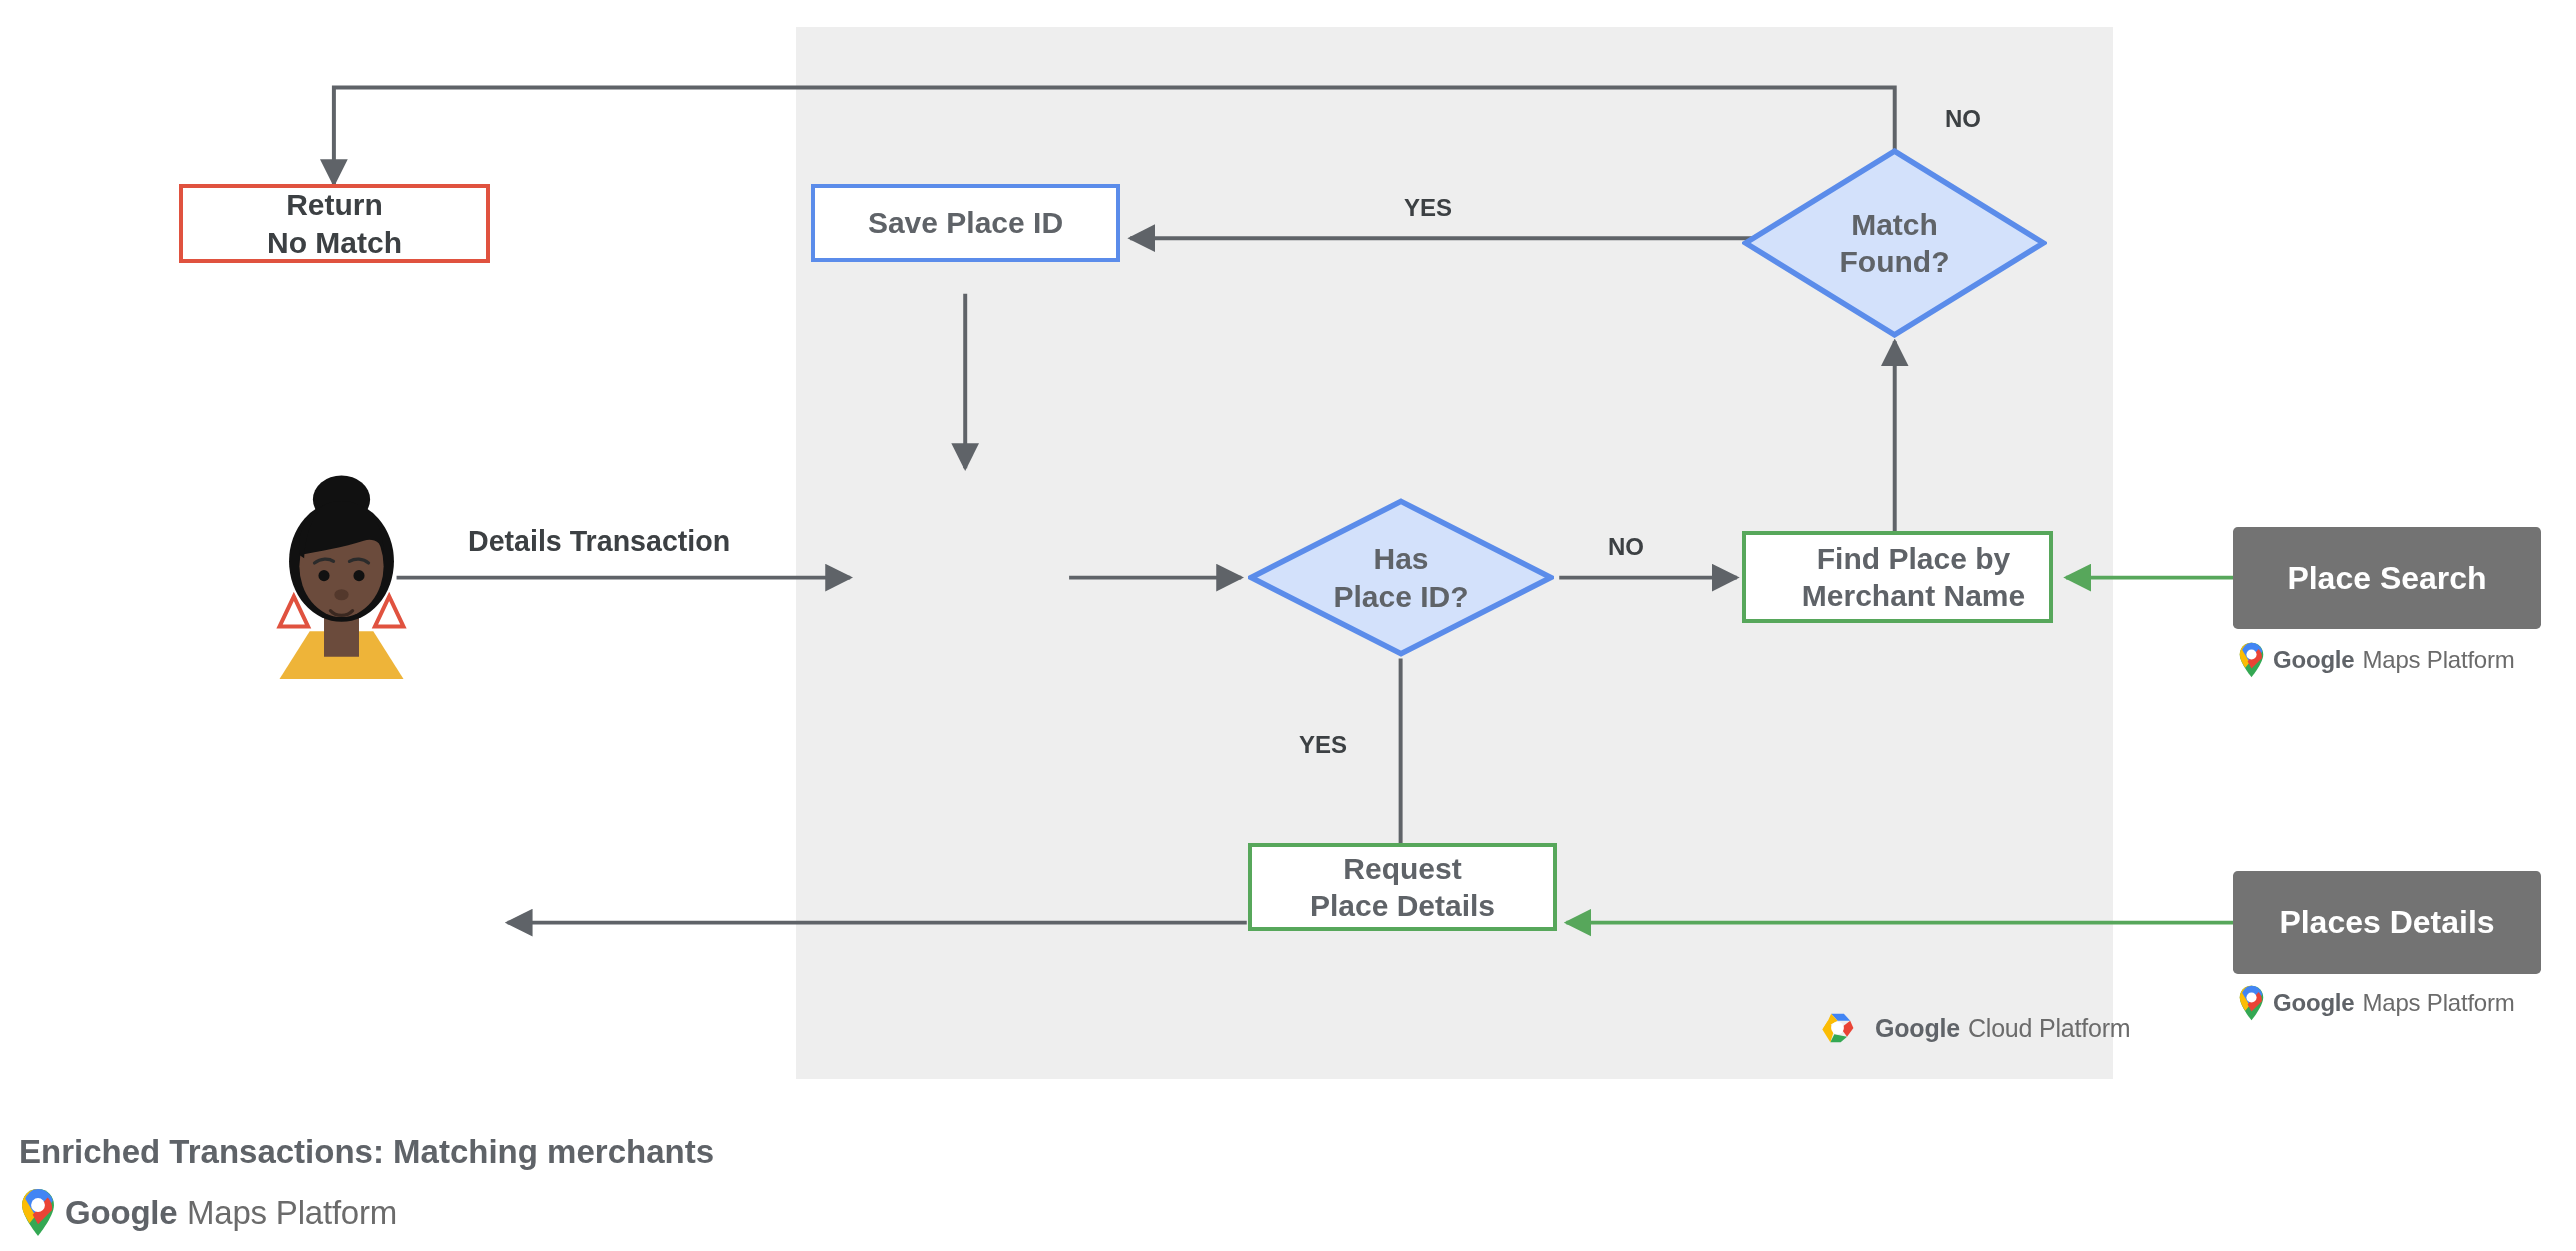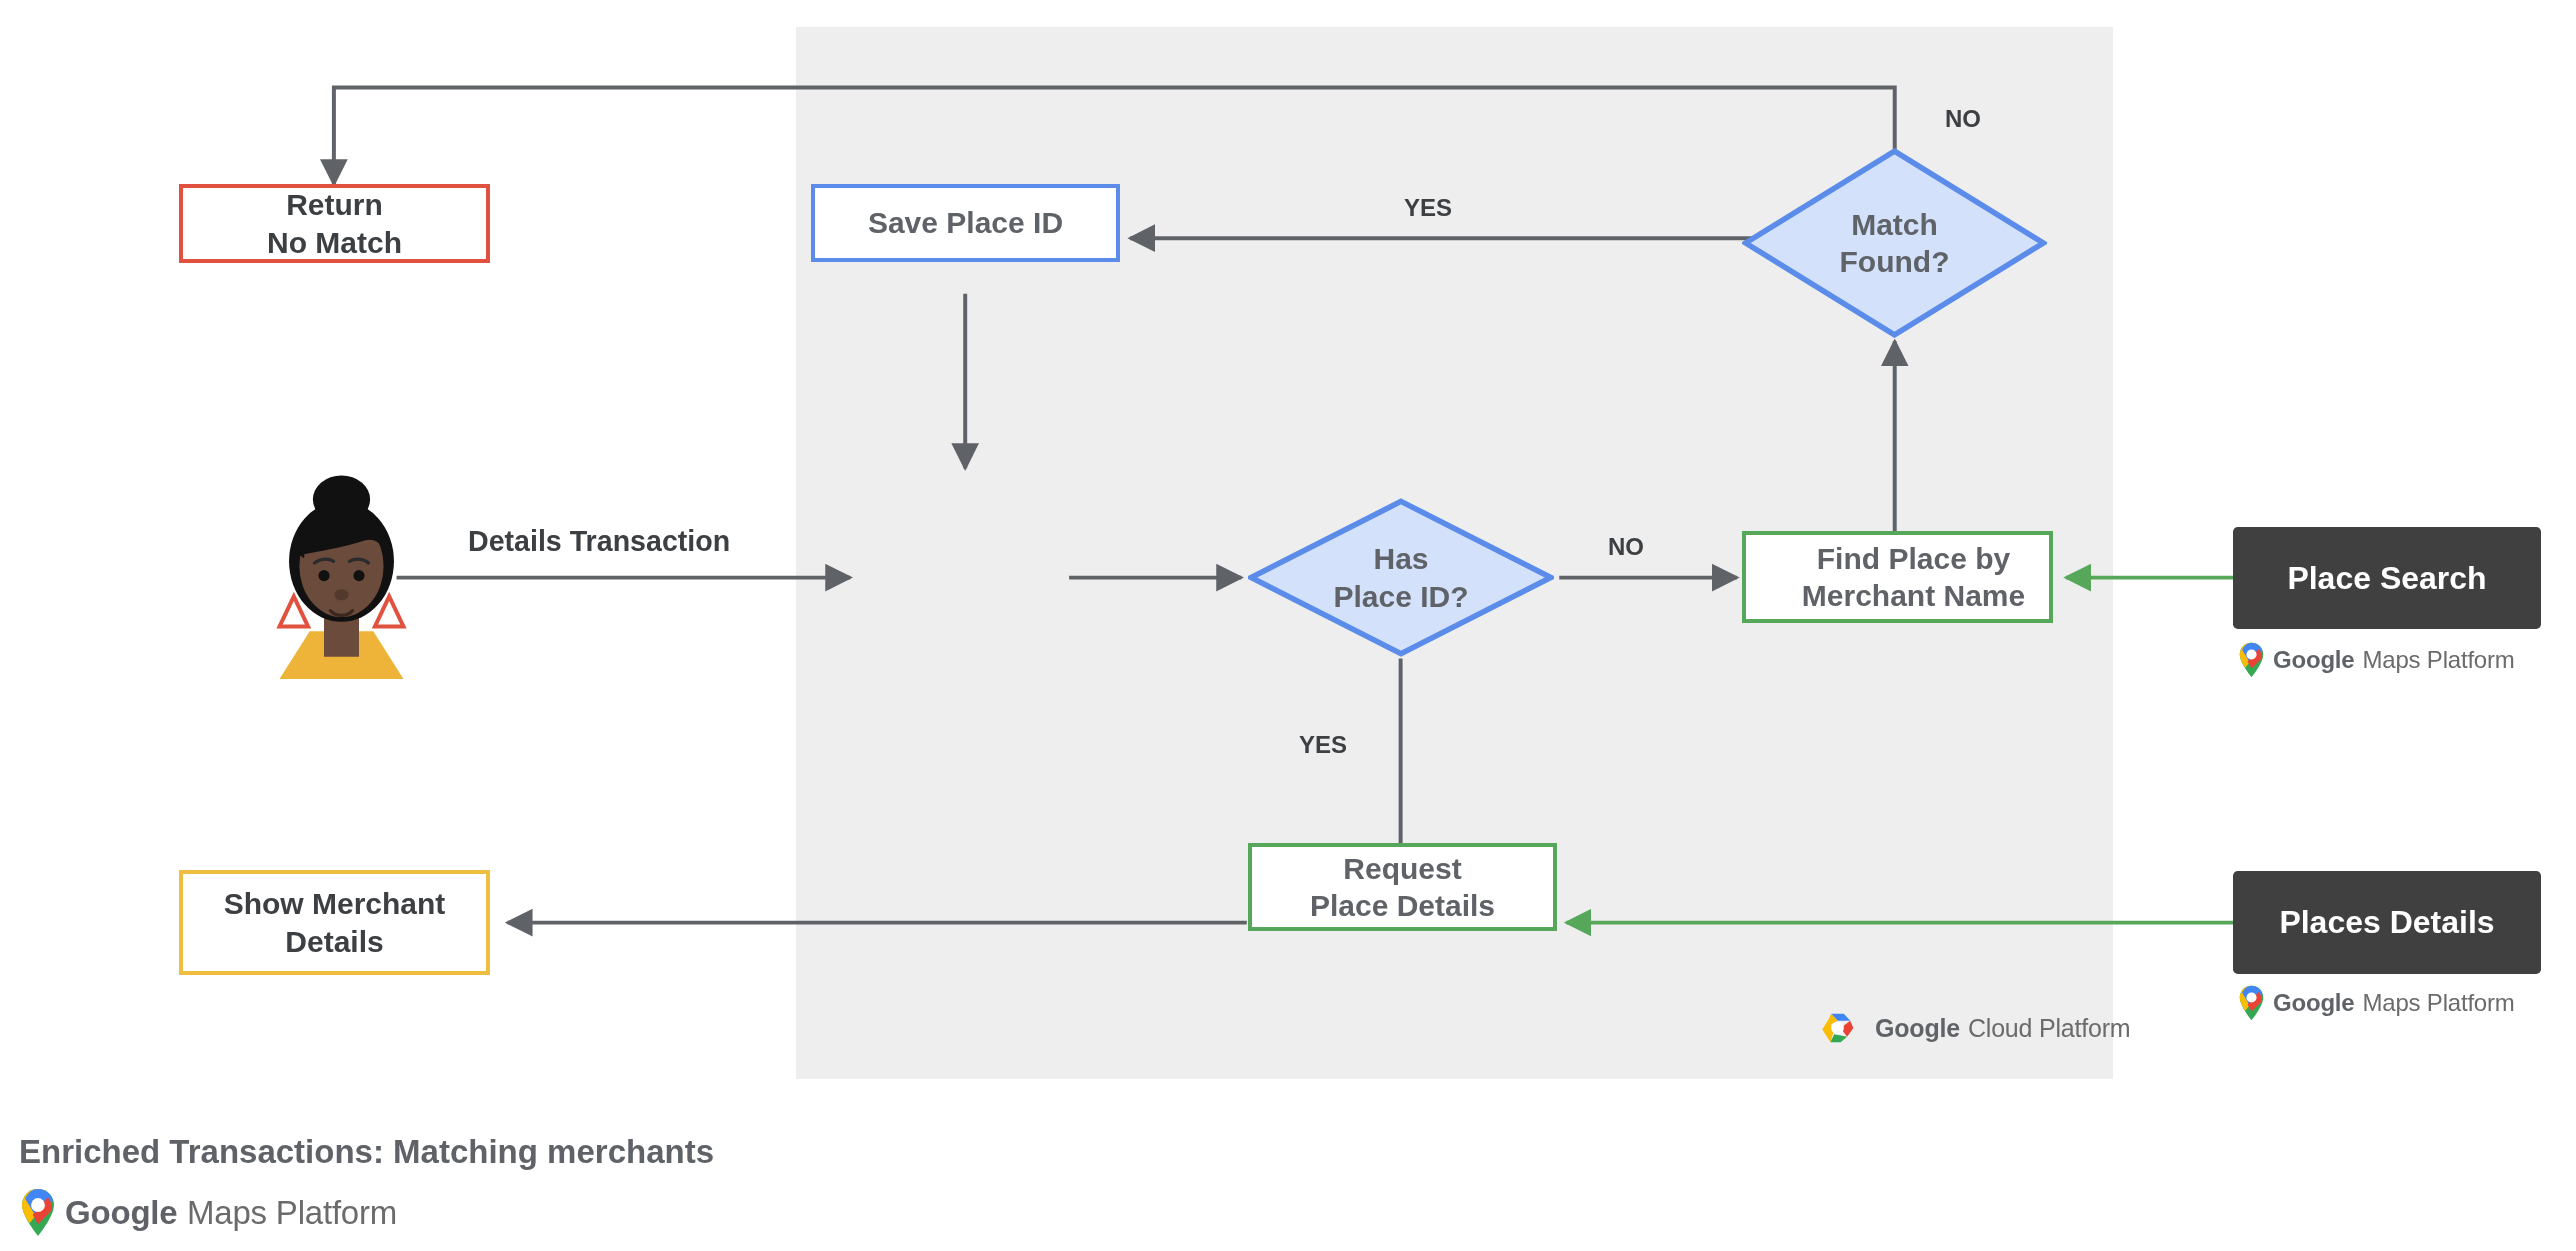--- a/index.html
+++ b/index.html
@@ -52,21 +52,21 @@
     position:absolute;left:0;top:0;width:100%;height:100%;
     display:flex;align-items:center;justify-content:center;
     text-align:center;white-space:pre-line;line-height:1.25;
     font-weight:bold;font-size:30px;color:#5f6368;
     padding-top:27px;box-sizing:border-box;
   }
 
   
   .chip{
     position:absolute;box-sizing:border-box;
-    background:#404040;border-radius:4.8px;color:#ffffff;
+    background:#737373;border-radius:4.8px;color:#ffffff;
     display:flex;align-items:center;justify-content:center;
     font-weight:bold;font-size:32px;text-align:center;
   }
 
   
   .elabel{
     position:absolute;font-size:24px;font-weight:bold;color:#3c4043;
     white-space:nowrap;
   }
   .elabel.big{font-size:28.6px;}
@@ -156,22 +156,20 @@
     <div class="dlabel">Has
 Place ID?</div>
   </div>
 
   <div class="node rect n-find" style="left:1742px;top:531px;width:311px;height:92px;">Find Place by
 Merchant Name</div>
 
   <div class="node rect n-request" style="left:1248px;top:843px;width:309px;height:88px;">Request
 Place Details</div>
 
-  <div class="node rect n-show" style="left:179px;top:870px;width:311px;height:105px;">Show Merchant
-Details</div>
 
   <div class="chip" style="left:2233px;top:527px;width:308px;height:102px;">Place Search</div>
   <div class="logo-row" style="left:2238px;top:642px;">
     <svg width="27" height="36" viewBox="0 0 34 46">
       <path d="M17 1 C8 1 2 8 2 16 C2 27 17 45 17 45 C17 45 32 27 32 16 C32 8 26 1 17 1 Z" fill="#34a853"></path>
       <path d="M17 1 C8 1 2 8 2 16 C2 21 5 27 9 33 L26 12 C23 5 21 1 17 1 Z" fill="#fbbc04"></path>
       <path d="M17 1 C23 1 29 5 31 12 L17 30 L5 10 C8 4 12 1 17 1 Z" fill="#4285f4"></path>
       <path d="M26 9 C29 12 31 17 30 21 L17 34 L12 25 Z" fill="#ea4335"></path>
       <circle cx="17" cy="16" r="6.5" fill="#ffffff"></circle>
     </svg>

